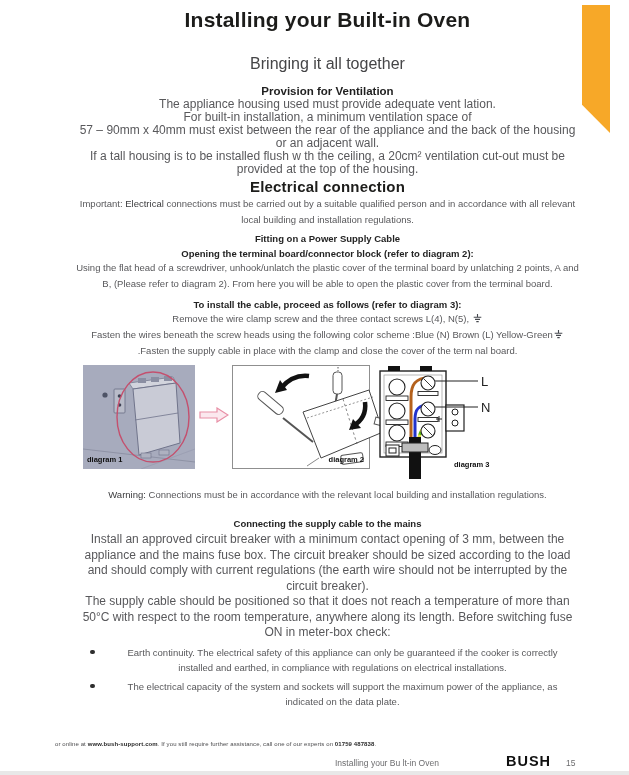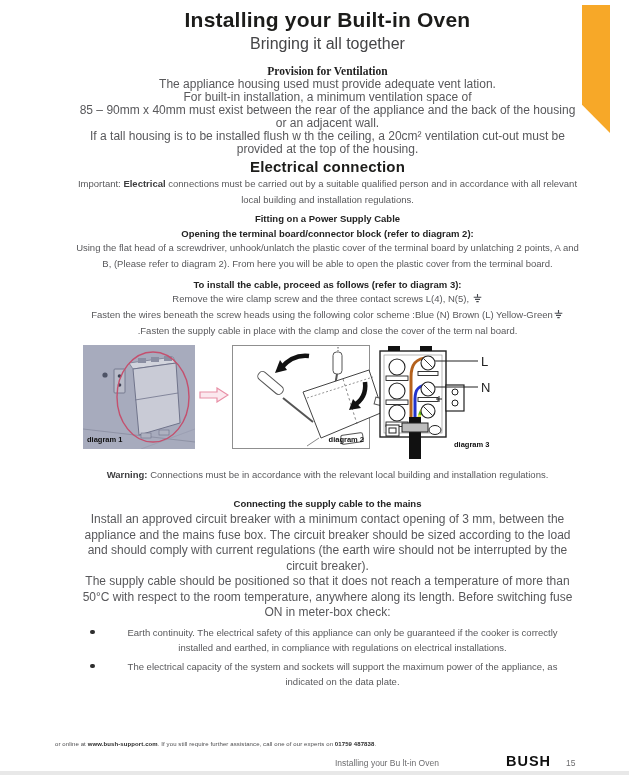--- a/index.html
+++ b/index.html
@@ -9,28 +9,28 @@
     background:#ffffff; overflow:hidden;
     font-family:"Liberation Sans", sans-serif; color:#57585b;text-align:center;
   }
   .ribbon {
     position:absolute; top:5px; right:19px; width:28px; height:128px;
     background:#F7A828;
     clip-path:polygon(0 0,100% 0,100% 100%,0 78%);
   }
   .content { position:absolute; left:75px; top:8px; width:505px; }
   .title { font-size:21px; font-weight:bold; color:#1c1c1a; line-height:24px; letter-spacing:0.2px; }
-  .subtitle { font-size:16px; color:#454547; line-height:20px; margin-top:2px; font-weight:400; }
-  .sec-head { font-size:11.5px; font-weight:bold; color:#1f1f1f; margin-top:10px; line-height:14px;font-family:Liberation Serif, serif; }
+  .subtitle { font-size:16px; color:#454547; line-height:20px; margin-top:22px; font-weight:400; }
+  .sec-head { font-size:11.5px; font-weight:bold; color:#1f1f1f; margin-top:10px; line-height:14px; }
   .tight { font-size:12px; line-height:13px; color:#58585b; }
   .h2 { font-size:15px; font-weight:bold; color:#1d1d1b; line-height:19px; margin-top:1px; letter-spacing:0.2px; }
   .loose { font-size:9.5px; line-height:16px; color:#58585b; }
   .bold-sub { font-size:9.5px; font-weight:bold; color:#242424; line-height:13px; }
   .mt4{margin-top:4px;} .mt2{margin-top:2px;} .mt6{margin-top:6px;} .mt14{margin-top:14px;}
-  strong.inline { color:#3c3c3e; font-weight:bold; }
+  strong.inline { color:#3c3c3e; font-weight:normal; }
   .earth-icon { display:inline-block; vertical-align:-1px; margin:0 1px; }
 
   .diagrams { display:flex; align-items:flex-start; margin-top:6px; height:116px; }
   .diag1 { position:relative; width:112px; height:104px; margin-left:8px; background:#A7ABBD; }
   .diag-label { position:absolute; left:4px; bottom:5px; font-size:7.5px; font-weight:bold; color:#101010; }
   .arrow-wrap { margin:42px 3px 0 4px; }
   .diag2 { position:relative; width:138px; height:104px; border:1px solid #8f8f8f; background:#fff;padding-left:16px; }
   .diag2 .diag-label { left:auto; right:5px; bottom:4px; }
   .diag3 { position:relative; width:155px; height:116px; margin-left:8px; }
   .diag3-label { position:absolute; left:76px; top:95px; font-size:7.5px; font-weight:bold; color:#101010; }
@@ -52,21 +52,21 @@
   <div class="ribbon"></div>
 
   <div class="content">
     <div class="title">Installing your Built-in Oven</div>
     <div class="subtitle">Bringing it all together</div>
 
     <div class="sec-head">Provision for Ventilation</div>
     <div>
       <div class="tight">The appliance housing used must provide adequate vent lation.</div>
       <div class="tight">For built-in installation, a minimum ventilation space of</div>
-      <div class="tight">85 – 90mm x 40mm must exist between the rear of the appliance and the back of the housing</div>
+      <div class="tight">57 – 90mm x 40mm must exist between the rear of the appliance and the back of the housing</div>
       <div class="tight">or an adjacent wall.</div>
       <div class="tight">If a tall housing is to be installed flush w th the ceiling, a 20cm² ventilation cut-out must be</div>
       <div class="tight">provided at the top of the housing.</div>
     </div>
 
     <div class="h2">Electrical connection</div>
     <div class="loose">
       <span>Important:</span>
       <strong class="inline">Electrical</strong>
       <span>connections must be carried out by a suitable qualified person and in accordance with all relevant local building and installation regulations.</span>

